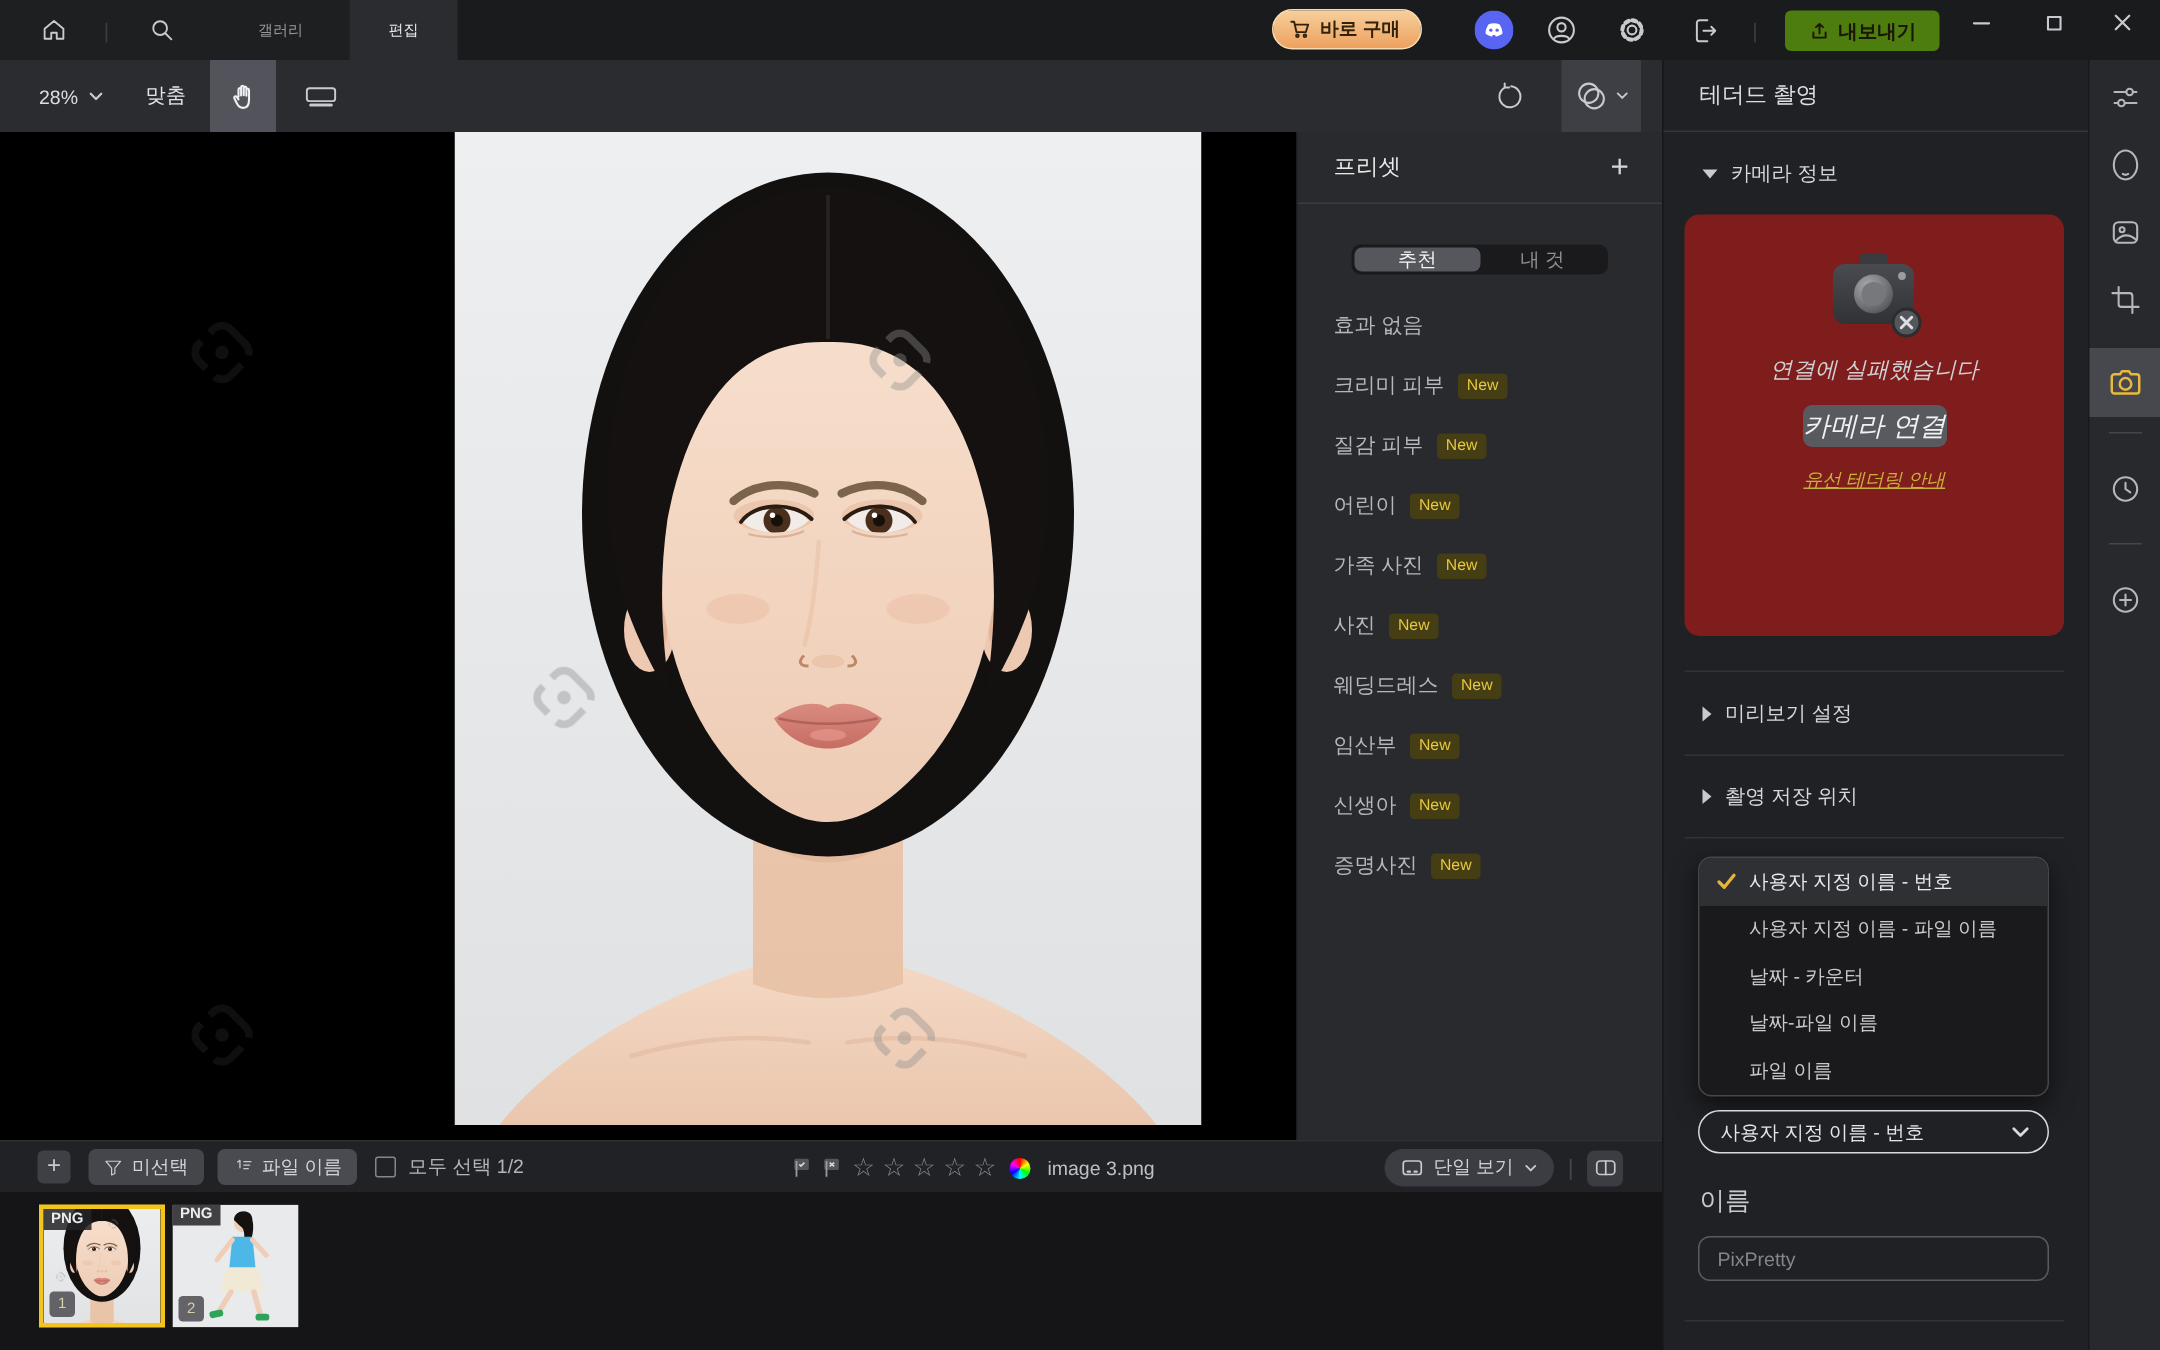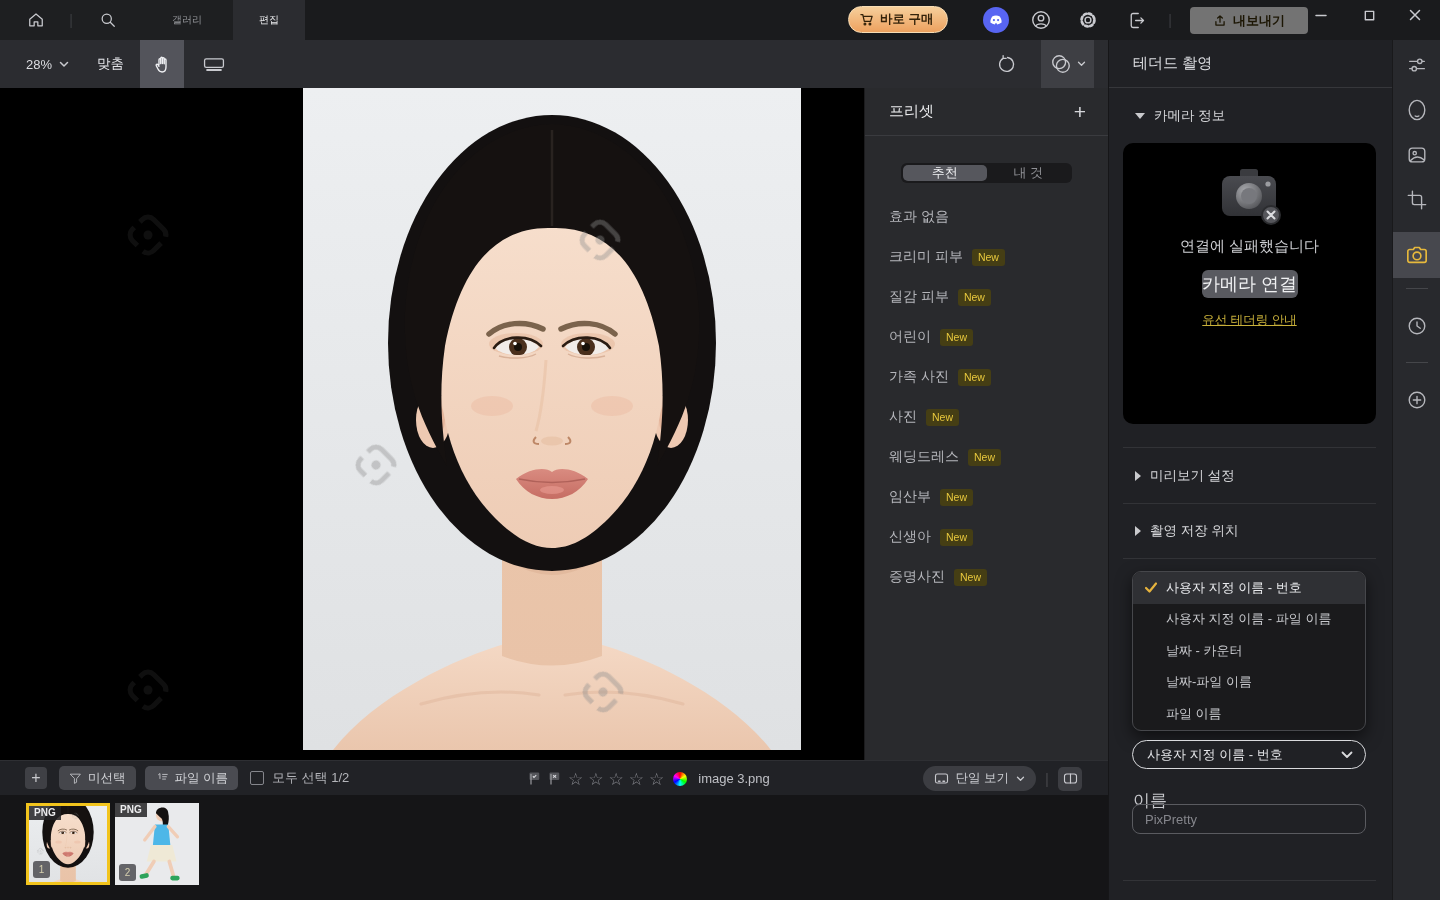--- a/index.html
+++ b/index.html
@@ -11,22 +11,22 @@
   
   .titlebar { position:absolute; left:0; top:0; width:1440px; height:40px; background:#1a1b1d; }
   .tb-leftbg { position:absolute; left:0; top:0; width:233px; height:40px; background:#1e1f21; }
   .tb-item { position:absolute; top:0; height:40px; display:flex; align-items:center; justify-content:center; }
   .tb-divider { color:#3c3d41; font-size:14px; }
   .tab { font-size:10px; color:#97989d; padding:0 26px; cursor:default; }
   .tab.active { background:#2b2c30; color:#e9eaec; }
   .pill-buy { position:absolute; left:848px; top:6px; height:27px; padding:0 14px 0 10px; border-radius:14px;
     background:linear-gradient(180deg,#f6cf9b,#eda15f); display:flex; align-items:center; gap:6px;
     color:#33220a; font-size:12.5px; font-weight:bold; border:1px solid #f8ddb4; }
-  .btn-export { position:absolute; left:1190px; top:7px; width:118px; height:27px; border-radius:4px;
-    background:#737373; color:#1c1604; font-size:13px; font-weight:bold;
+  .btn-export { position:absolute; left:1190px; top:7px; width:103px; height:27px; border-radius:4px;
+    background:#4d7c0f; color:#1c1604; font-size:13px; font-weight:bold;
     display:flex; align-items:center; justify-content:center; gap:6px; }
   .win-ctl { width:30px; height:30px; display:flex; align-items:center; justify-content:center; }
 
   
   .toolbar { position:absolute; left:0; top:40px; width:1108px; height:48px; background:#2b2c30;
     display:flex; align-items:center; }
   .zoom-ctl { margin-left:26px; display:flex; align-items:center; gap:7px; font-size:13px; color:#dcdde1; }
   .fit-label { margin-left:28px; font-size:13.5px; color:#e2e3e7; }
   .tool-btn { width:44px; height:48px; display:flex; align-items:center; justify-content:center; margin-left:8px; }
   .tool-btn.first { margin-left:16px; }
@@ -53,38 +53,38 @@
   .preset-label { font-size:14px; color:#b5b6bb; }
   .badge-new { font-size:10.5px; color:#e8c83d; background:#453e14; padding:2px 6px 3px; border-radius:3px; }
 
   
   .tether-panel { position:absolute; left:1108px; top:40px; width:284px; height:860px; background:#202125; border-left:1px solid #161618; }
   .tether-header { height:48px; display:flex; align-items:center; padding-left:24px; border-bottom:1px solid #36373b; }
   .tether-title { font-size:15px; color:#dddee2; }
   .sec-row { display:flex; align-items:center; gap:9px; padding-left:26px; font-size:13.5px; color:#d6d7da; }
   .caret-down { width:0; height:0; border-left:5px solid transparent; border-right:5px solid transparent; border-top:6px solid #c9cacd; }
   .caret-right { width:0; height:0; border-top:5px solid transparent; border-bottom:5px solid transparent; border-left:6px solid #c9cacd; }
-  .cam-card { position:absolute; left:14px; top:103px; width:253px; height:281px; background:#000000; border-radius:10px; }
+  .cam-card { position:absolute; left:14px; top:103px; width:253px; height:281px; background:#7f1d1d; border-radius:10px;font-style:italic; }
   .cam-illus { margin:24px auto 0; width:70px; height:62px; position:relative; }
   .err-title { text-align:center; margin-top:8px; font-size:15px; color:#cfd0d4; }
   .err-desc { margin:8px auto 0; width:228px; text-align:center; font-size:12px; line-height:1.3; color:#8f9095; }
   .btn-connect { margin:14px auto 0; width:96px; height:28px; background:#595a60; border-radius:6px;
     display:flex; align-items:center; justify-content:center; font-size:18px; color:#f0f1f3; }
   .link-guide { margin-top:14px; text-align:center; font-size:12.5px; color:#c9b13a; text-decoration:underline; }
   .hdiv { position:absolute; left:14px; width:253px; height:0; border-top:1px solid #323337; }
   .dd-menu { position:absolute; left:23px; top:531px; width:234px; background:#1a1a1c; border:1.5px solid #46474b;
     border-radius:9px; box-shadow:0 6px 16px rgba(0,0,0,.55); overflow:hidden; }
   .dd-item { height:31.5px; display:flex; align-items:center; padding-left:33px; font-size:13px; color:#c8c9cd; position:relative; }
   .dd-item.selected { background:#2f3034; color:#e9eaed; }
   .dd-check { position:absolute; left:11px; top:9px; }
   .dd-select { position:absolute; left:23px; top:700px; width:234px; height:29px; border:1.5px solid #d9dadd;
     border-radius:15px; display:flex; align-items:center; justify-content:space-between; padding:0 12px 0 14px;
     font-size:13px; color:#e4e5e8; background:#202125; }
   .name-label { position:absolute; left:24px; top:749px; font-size:17px; color:#c7c8cc; }
-  .name-input { position:absolute; left:23px; top:764px; width:234px; height:30px; background:transparent;
+  .name-input { position:absolute; left:23px; top:784px; width:234px; height:30px; background:transparent;
     border:1.3px solid #5a5b60; border-radius:8px; padding:0 12px; font-size:13px; color:#ef4444; outline:none;
     font-family:"Liberation Sans","DejaVu Sans",sans-serif; }
   .name-input::placeholder { color:#85868c; opacity:1; }
 
   
   .right-toolbar { position:absolute; left:1392px; top:40px; width:48px; height:860px; background:#28292d; border-left:1px solid #19191b; }
   .rt-btn { position:absolute; left:0; width:48px; height:46px; display:flex; align-items:center; justify-content:center; }
   .rt-btn.active { background:#47484e; }
   .rt-div { position:absolute; left:13px; width:22px; border-top:1px solid #45464a; }
 

